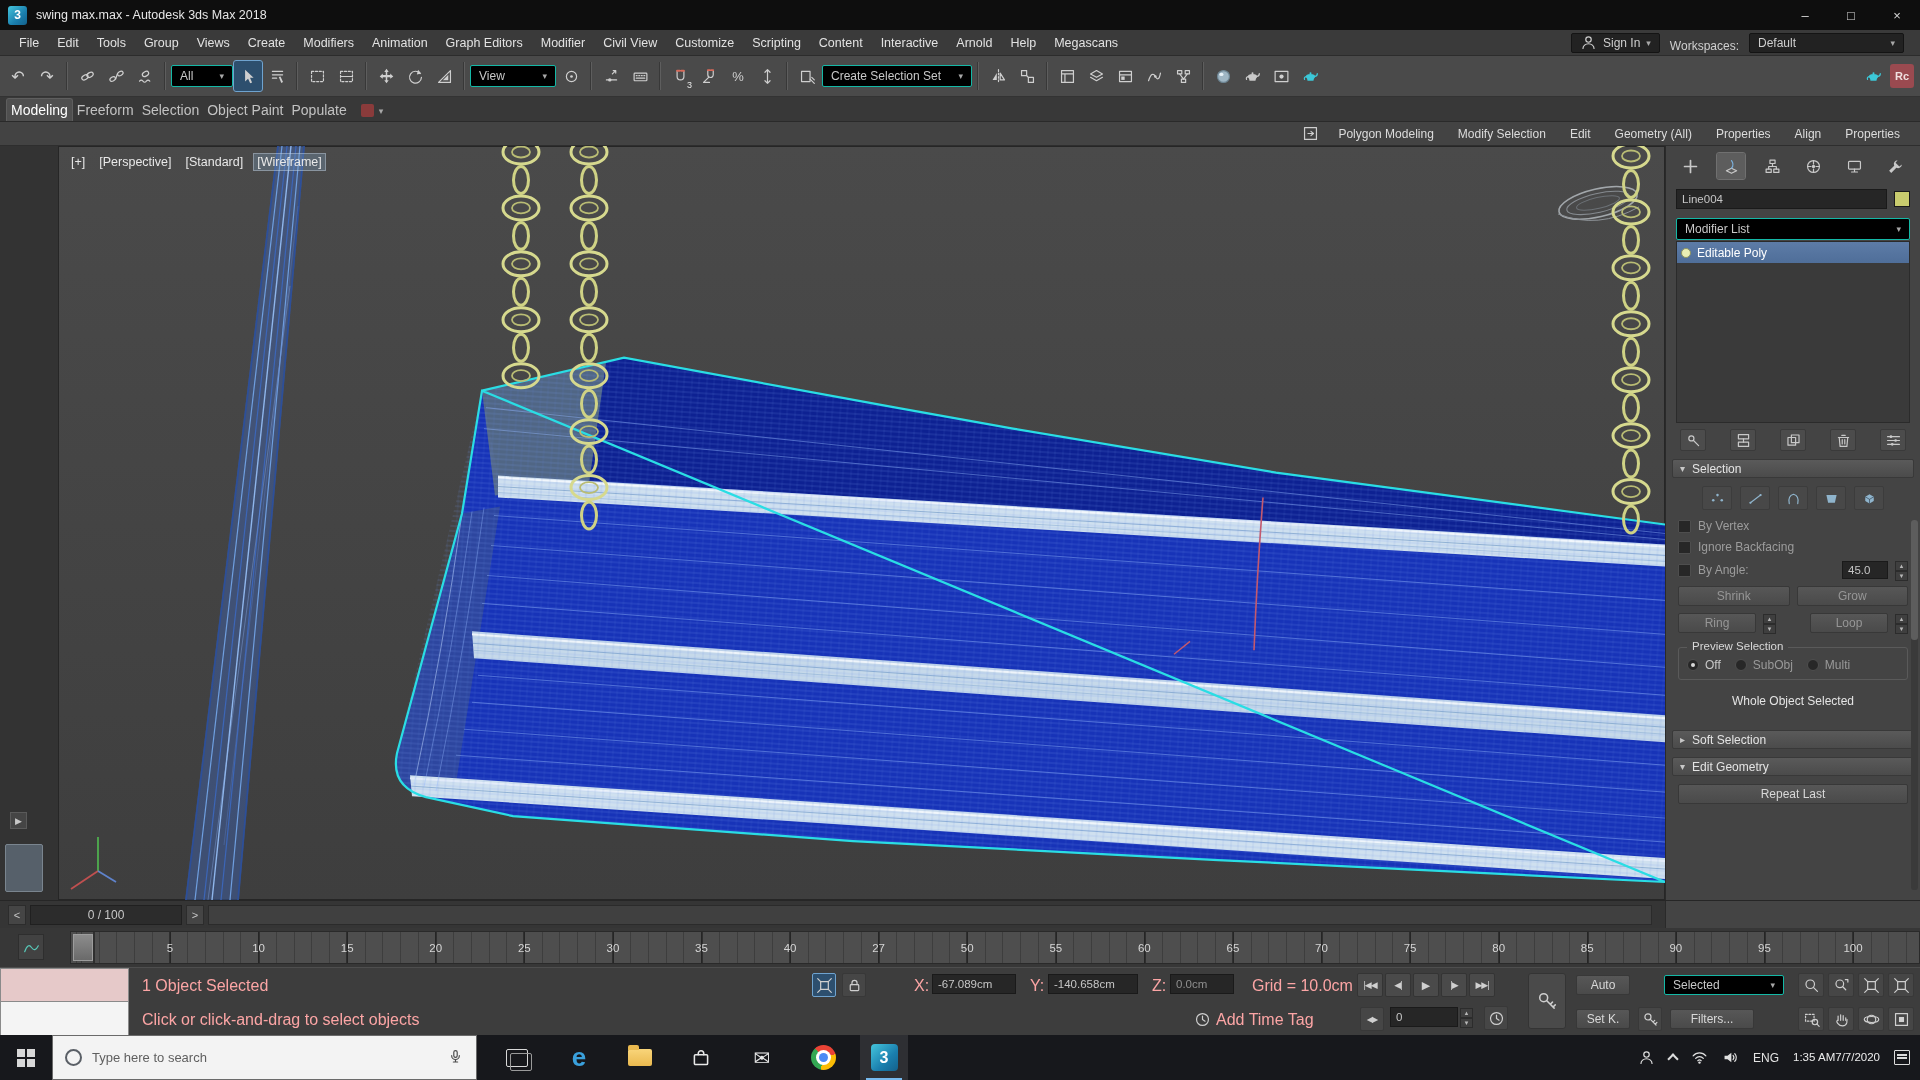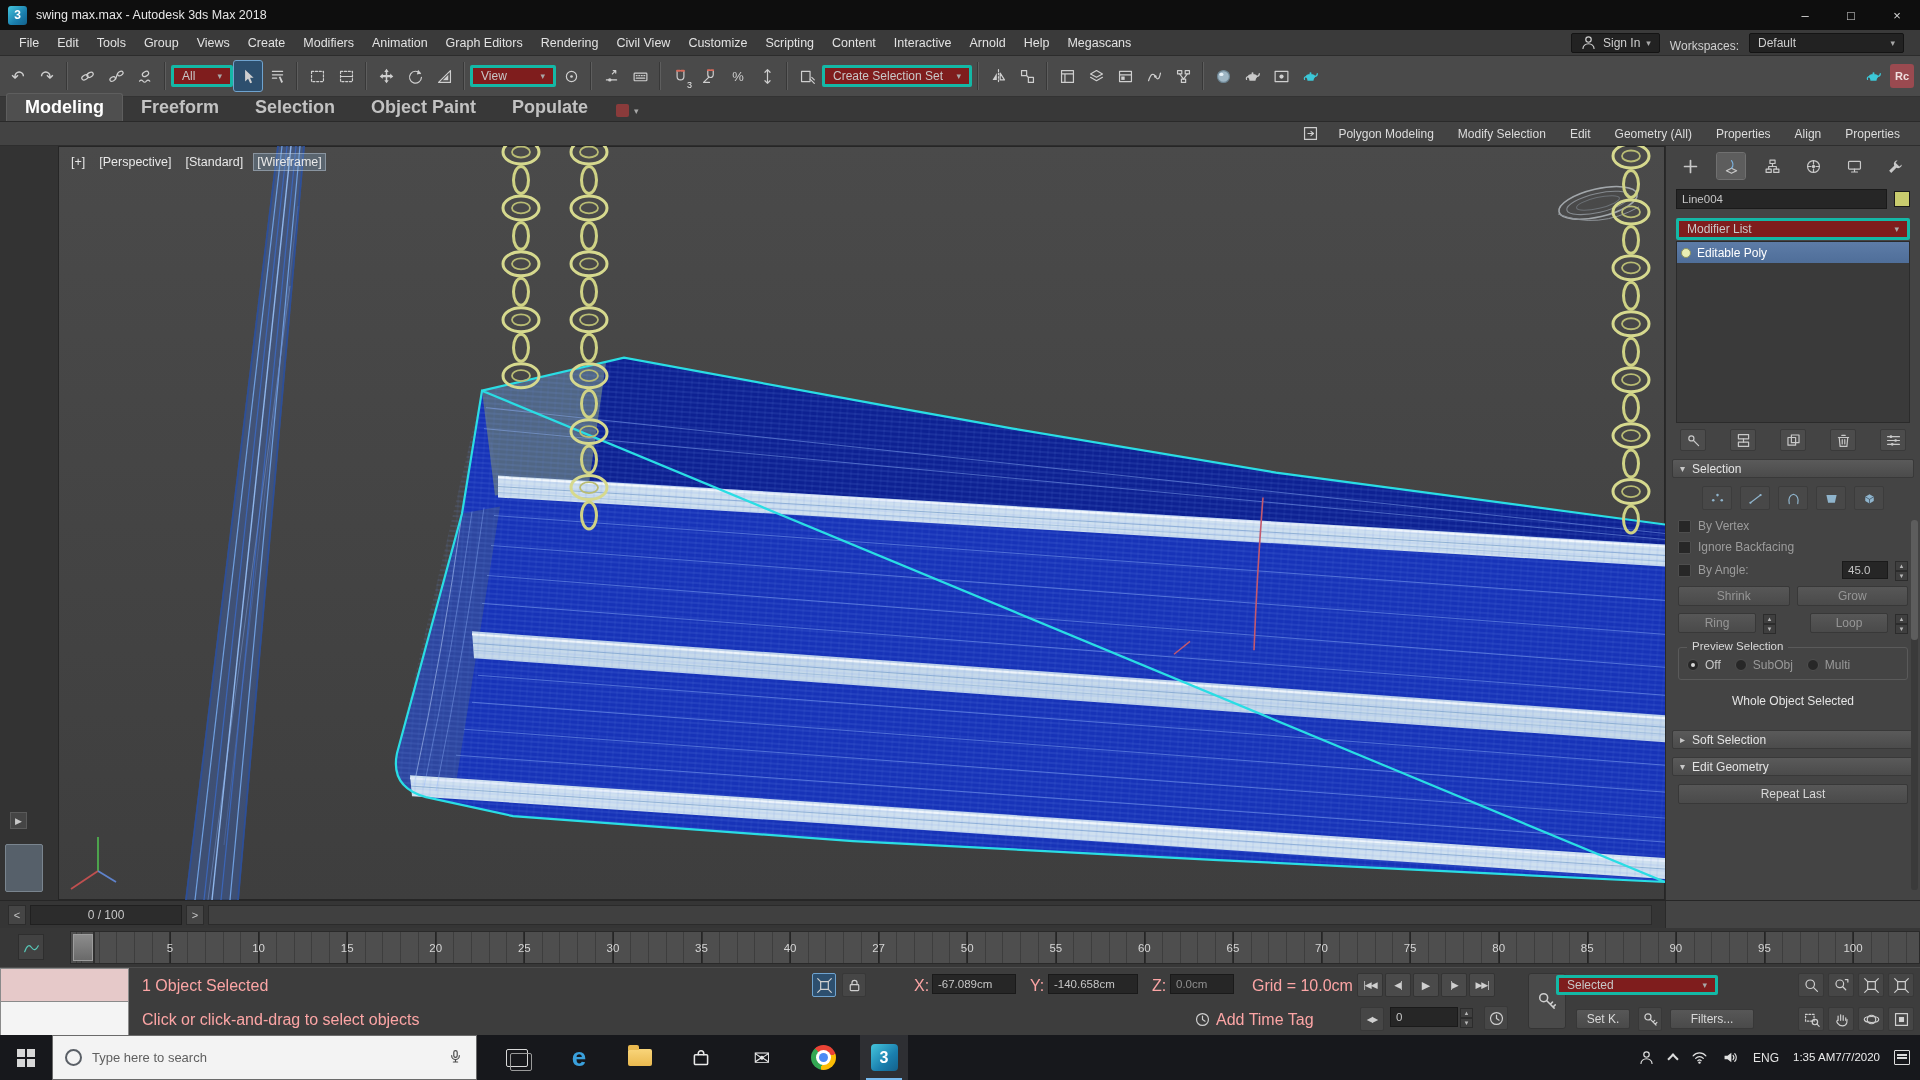--- a/index.html
+++ b/index.html
@@ -24,29 +24,29 @@
 .wslabel{color:#cfcfcf;}
 .wsdd{width:155px;height:20px;background:#222;border:1px solid #141414;border-radius:2px;display:flex;align-items:center;padding:0 8px;color:#cfcfcf;}
 .car{font-size:9px;color:#a8a8a8;margin-left:auto;}
 .car2{font-size:9px;color:#a8a8a8;}
 
 
 #toolbar{top:56px;height:41px;background:#4a4a4a;border-bottom:1px solid #333;display:flex;align-items:center;padding:0 4px;gap:1px;}
 .ti{width:28px;height:30px;display:flex;align-items:center;justify-content:center;border-radius:2px;color:#cfcfcf;font-size:15px;flex:none;position:relative;}
 .ti.act{background:#2d4f6e;outline:1px solid #6fa3cf;}
 .sep{width:2px;height:28px;border-left:1px solid #383838;border-right:1px solid #5e5e5e;margin:0 4px;flex:none;}
-.dd{height:22px;background:#7f1d1d;border:3px solid #14b8a6;border-radius:2px;color:#c8c8c8;display:flex;align-items:center;gap:8px;padding:0 8px;font-size:12px;flex:none;}
+.dd{height:22px;background:#000000;border:1px solid #14b8a6;border-radius:2px;color:#c8c8c8;display:flex;align-items:center;gap:8px;padding:0 8px;font-size:12px;flex:none;}
 .svgi{width:17px;height:17px;stroke:currentColor;fill:none;stroke-width:1.4;stroke-linecap:round;stroke-linejoin:round;}
 .glyph{font-size:16px;}
 .teal{color:#3cc8d8;}
 .rcbadge{width:24px;height:24px;background:#9a4a50;border-radius:3px;color:#f0e0e0;font-size:11px;font-weight:bold;display:flex;align-items:center;justify-content:center;}
 
 
 #ribbontabs{top:97px;height:25px;background:#383838;border-bottom:1px solid #2a2a2a;display:flex;align-items:flex-end;padding:0 6px;}
-.rtab{padding:3px 18px;font-size:18px;color:#c2c2c2;font-weight:bold;}
+.rtab{padding:3px 4px;font-size:14px;color:#c2c2c2;}
 .rtab.act{background:#4f4f4f;color:#fff;border:1px solid #5e5e5e;border-bottom:none;border-radius:3px 3px 0 0;}
 .ribext{display:flex;align-items:center;gap:5px;margin-left:10px;padding-bottom:4px;}
 .ribsq{width:13px;height:13px;background:#8a3b3b;border-radius:2px;}
 #ribbontools{top:122px;height:24px;background:#434343;border-bottom:1px solid #2e2e2e;display:flex;align-items:center;padding:0 10px;gap:4px;}
 .rtool{padding:0 10px;font-size:12px;color:#dcdcdc;}
 #ribbontools .endico{margin-left:auto;}
 
 
 #workspace{top:146px;height:754px;display:flex;}
 #leftstrip{width:58px;background:#333;position:relative;flex:none;}
@@ -428,21 +428,21 @@
 
     <span class="menu-item">File</span>
         <span class="menu-item">Edit</span>
         <span class="menu-item">Tools</span>
         <span class="menu-item">Group</span>
         <span class="menu-item">Views</span>
         <span class="menu-item">Create</span>
         <span class="menu-item">Modifiers</span>
         <span class="menu-item">Animation</span>
         <span class="menu-item">Graph Editors</span>
-        <span class="menu-item">Rendering</span>
+        <span class="menu-item">Modifier</span>
         <span class="menu-item">Civil View</span>
         <span class="menu-item">Customize</span>
         <span class="menu-item">Scripting</span>
         <span class="menu-item">Content</span>
         <span class="menu-item">Interactive</span>
         <span class="menu-item">Arnold</span>
         <span class="menu-item">Help</span>
         <span class="menu-item">Megascans</span>
       </div>
     <div class="rightcluster">
@@ -1070,21 +1070,21 @@
           <use href="#sy-clock"></use>
         </svg>
       </span>
 
     <span class="bigkey" style="left:1528px;top:5px">
         <svg class="svgi" style="width:22px;height:22px" viewBox="0 0 20 20">
           <use href="#sy-key"></use>
         </svg>
       </span>
     <span class="btn sb-btn" style="left:1576px;top:7px;width:54px">Auto</span>
-    <span class="dd sb-btn" style="left:1556px;top:7px;width:162px;height:20px">
+    <span class="dd sb-btn" style="left:1664px;top:7px;width:120px;height:20px">
         <span>Selected</span>
         <span class="car">▾</span>
       </span>
     <span class="btn sb-btn" style="left:1576px;top:41px;width:54px">Set K.</span>
     <span class="sb-ico" style="left:1638px;top:39px">
         <svg class="svgi" viewBox="0 0 20 20">
           <use href="#sy-key"></use>
         </svg>
       </span>
     <span class="btn sb-btn" style="left:1670px;top:41px;width:84px">Filters...</span>

